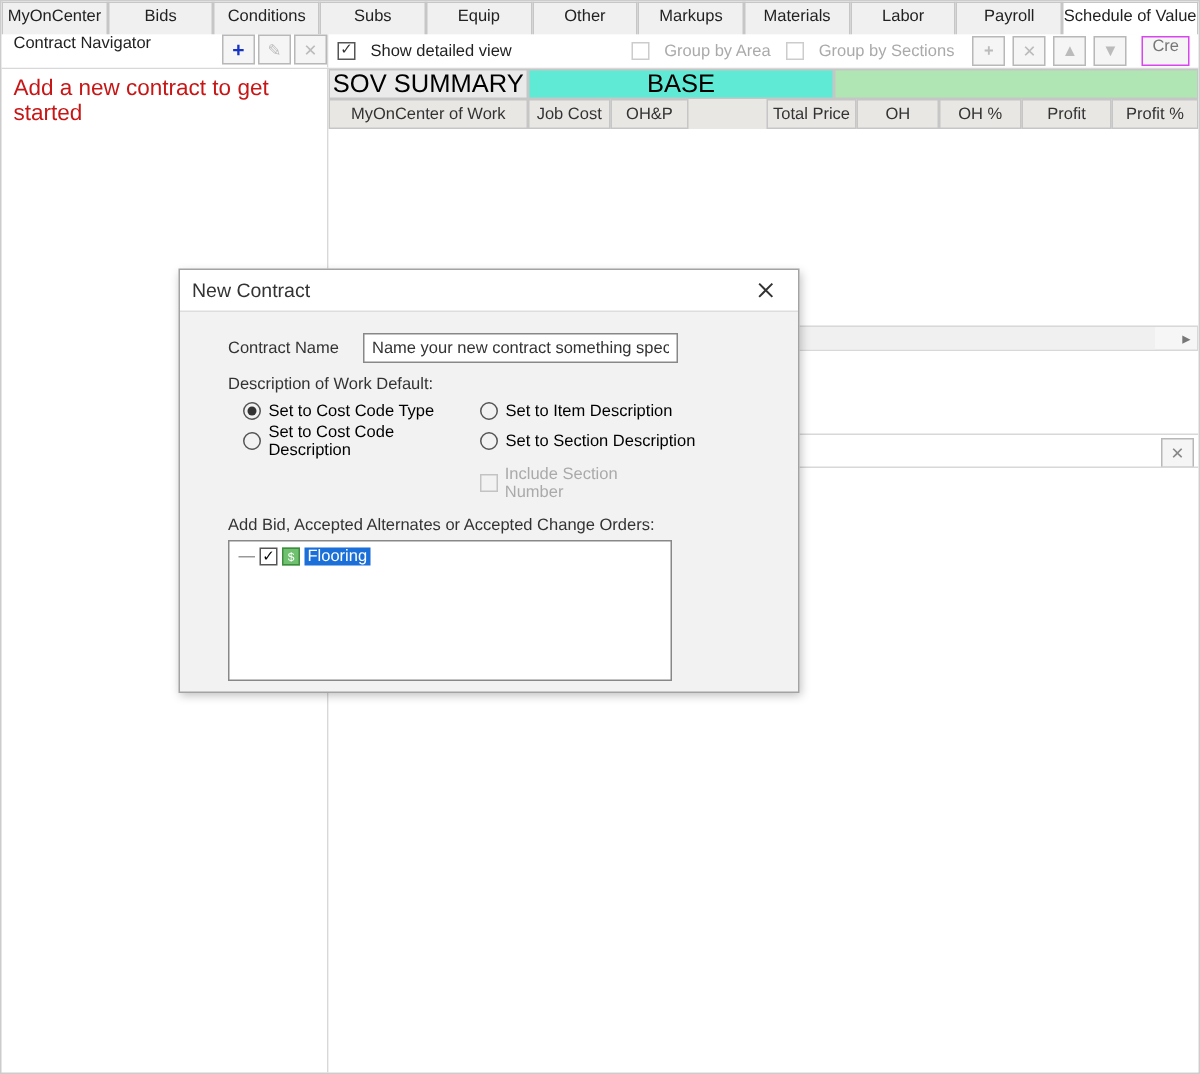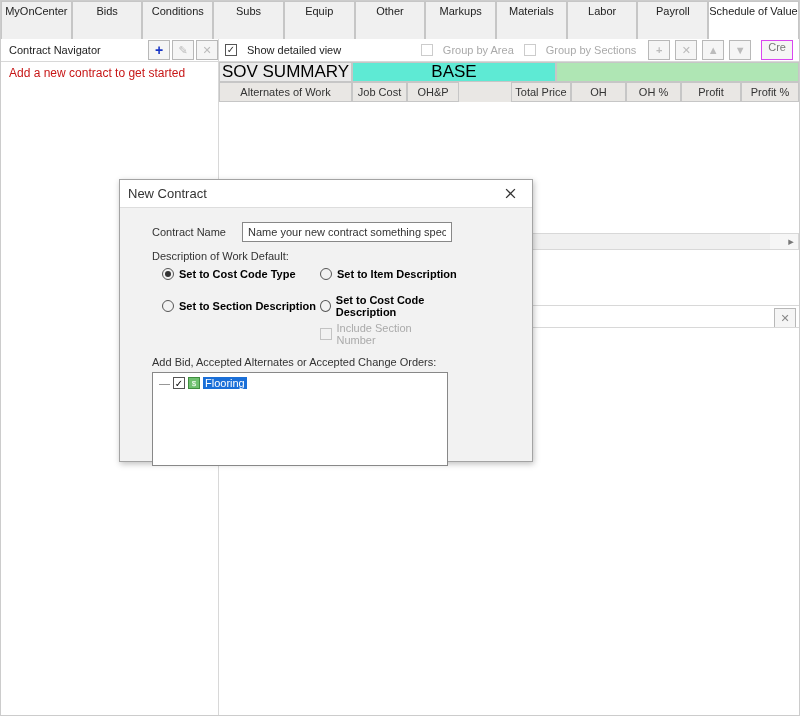--- a/index.html
+++ b/index.html
@@ -1,40 +1,40 @@
 <!DOCTYPE html>
 <html><head>
   <meta charset="utf-8">
   <style>
     * { box-sizing: border-box; margin: 0; padding: 0; font-family: "Segoe UI", Tahoma, sans-serif; font-size: 11px; }
     body { background: #fff; width: 800px; height: 716px; position: relative; overflow: hidden; border: 1px solid #ccc;}
     
-    .tabs { display: flex; height: 38px; background: #f5f6f7; }
+    .tabs { display: flex; height: 22px; background: #f5f6f7; }
     .tab { width: 77px; text-align: center; padding: 3px 0; border: 1px solid #c6c6c6; border-bottom: none; background: #f0f0f0; font-size: 11px; color: #222; cursor: default; overflow: hidden; white-space: nowrap;}
     .tab.active { background: #fff; font-weight: normal; }
     .tab.sov { width: 99px; }
     
     .toolbar-row { display: flex; height: 23px; border-bottom: 1px solid #d8d8d8; }
-    .left-panel-header { width: 218px; display: flex; align-items: center; padding-left: 8px; border-right: 1px solid #d8d8d8; background:#fff;}
+    .left-panel-header { width: 218px; display: flex; padding-left: 8px; border-right: 1px solid #d8d8d8; background:#fff;}
     .left-title { flex: 1; color: #222; }
     .icon-btn { width: 22px; height: 20px; border: 1px solid #b8b8b8; background: #f5f5f5; display: flex; align-items: center; justify-content: center; margin-left: 2px; color: #444;}
     .icon-btn.disabled { color: #bbb; }
     .plus { color: #1734c5; font-weight: bold; font-size: 14px;}
     .right-toolbar { flex: 1; display: flex; align-items: center; padding: 0 6px; gap: 10px; background:#fff;}
     .chk { width: 12px; height: 12px; border: 1px solid #555; display:inline-flex; align-items:center; justify-content:center; font-size:10px; color:#333; }
     .chk.checked::after { content:"✓"; font-size:10px; line-height:1;}
     .chk-label { color:#222; }
     .muted { color:#aaa; }
     .spacer-flex { flex:1; }
     .tb-right { display:flex; gap:3px; }
     .create-btn { height:20px; border:1px solid #d946ef; background:#f5f5f5; padding:0 6px; color:#777; overflow:hidden;}
     
     .body-row { display:flex; height: calc(100% - 45px);}
     .left-body { width:218px; border-right:1px solid #d8d8d8; padding:4px 8px;}
-    .hint-text { color:#c71616; font-size:12px; }
+    .hint-text { color:#c71616; font-size:15px; }
     .right-body { flex:1; display:flex; flex-direction:column; overflow:hidden;}
     
     .group-headings { display:flex; height:20px; }
     .gh { text-align:center; display:flex; align-items:center; justify-content:center; border:1px solid #c6c6c6; font-size:17px;}
     .gh.sov { width:133px; background:#eaeaea; }
     .gh.base { width:204px; background:#5eead4; }
     .gh.last { flex:1; background:#afe6b4; }
     
     .col-headings { display:flex; height:20px; background:#e9e7e4; }
     .ch { text-align:center; display:flex; align-items:center; justify-content:center; border:1px solid #c6c6c6; font-size:11px; color:#333; overflow:hidden; white-space:nowrap;}
@@ -56,21 +56,21 @@
     .x-btn svg { width:11px; height:11px; }
     .dlg-body { padding:14px 14px 10px 32px; position:relative;}
     .row { display:flex; align-items:center; gap:8px; margin-bottom:8px;}
     .label { width:82px; color:#333;}
     .input { flex:1; height:20px; border:1px solid #888; padding:0 5px; color:#333; background:#fff;}
     .btn { width:54px; height:22px; border:1px solid #888; background:#e8e8e8; color:#222; display:flex; align-items:center; justify-content:center;}
     .btn.ok { border:2px solid #0b63c5; }
     .btn-col { position:absolute; right:14px; top:14px; display:flex; flex-direction:column; gap:8px;}
     .group-box { margin-top:2px; width:296px;}
     .group-title { color:#333; margin-bottom:6px;}
-    .radio-grid { display:grid; grid-template-columns: 158px 150px; row-gap:14px; margin-left:10px;font-weight:bold;}
+    .radio-grid { display:grid; grid-template-columns: 158px 150px; row-gap:2px; margin-left:10px;}
     .radio-row { display:flex; align-items:center; gap:5px;}
     .radio { width:12px; height:12px; border:1px solid #555; border-radius:50%; display:inline-flex; align-items:center; justify-content:center;}
     .radio.selected::after{content:""; width:6px; height:6px; border-radius:50%; background:#333;}
     .sub-chk-row { margin-left:168px; margin-top:4px; display:flex; align-items:center; gap:5px; color:#aaa;}
     .sub-chk-row .chk{ border-color:#c3c3c3;}
     .add-label { margin-top:10px; margin-bottom:4px; color:#333;}
     .tree-box { width:296px; height:94px; border:1px solid #888; background:#fff; padding:4px 6px;}
     .tree-row { display:flex; align-items:center; gap:3px;}
     .dash { color:#777; }
     .tree-chk { width:12px; height:12px; border:1px solid #555; display:inline-flex;align-items:center;justify-content:center; font-size:10px; }
@@ -139,21 +139,21 @@
   <div class="left-body">
     <div class="hint-text">Add a new contract to get started</div>
   </div>
   <div class="right-body">
     <div class="group-headings">
       <div class="gh sov">SOV SUMMARY</div>
       <div class="gh base">BASE</div>
       <div class="gh last"></div>
     </div>
     <div class="col-headings">
-      <div class="ch c1">Alternates of Work</div>
+      <div class="ch c1">MyOnCenter of Work</div>
       <div class="ch c2">Job Cost</div>
       <div class="ch c3">OH&amp;P</div>
       <div class="ch c4">OH&amp;P %</div>
       <div class="ch c5">Total Price</div>
       <div class="ch c6">OH</div>
       <div class="ch c7">OH %</div>
       <div class="ch c8">Profit</div>
       <div class="ch c9">Profit %</div>
     </div>
     <div class="table-body">
@@ -193,25 +193,25 @@
         <div class="radio-row">
             <span class="radio selected"></span>
             <span>Set to Cost Code Type</span>
           </div>
         <div class="radio-row">
             <span class="radio"></span>
             <span>Set to Item Description</span>
           </div>
         <div class="radio-row">
             <span class="radio"></span>
+            <span>Set to Cost Code Description</span>
+          </div>
+        <div class="radio-row">
+            <span class="radio"></span>
             <span>Set to Section Description</span>
-          </div>
-        <div class="radio-row">
-            <span class="radio"></span>
-            <span>Set to Cost Code Description</span>
           </div>
       </div>
       <div class="sub-chk-row">
         <span class="chk"></span>
         <span>Include Section Number</span>
       </div>
     </div>
     <div class="add-label">Add Bid, Accepted Alternates or Accepted Change Orders:</div>
     <div class="tree-box">
       <div class="tree-row">

